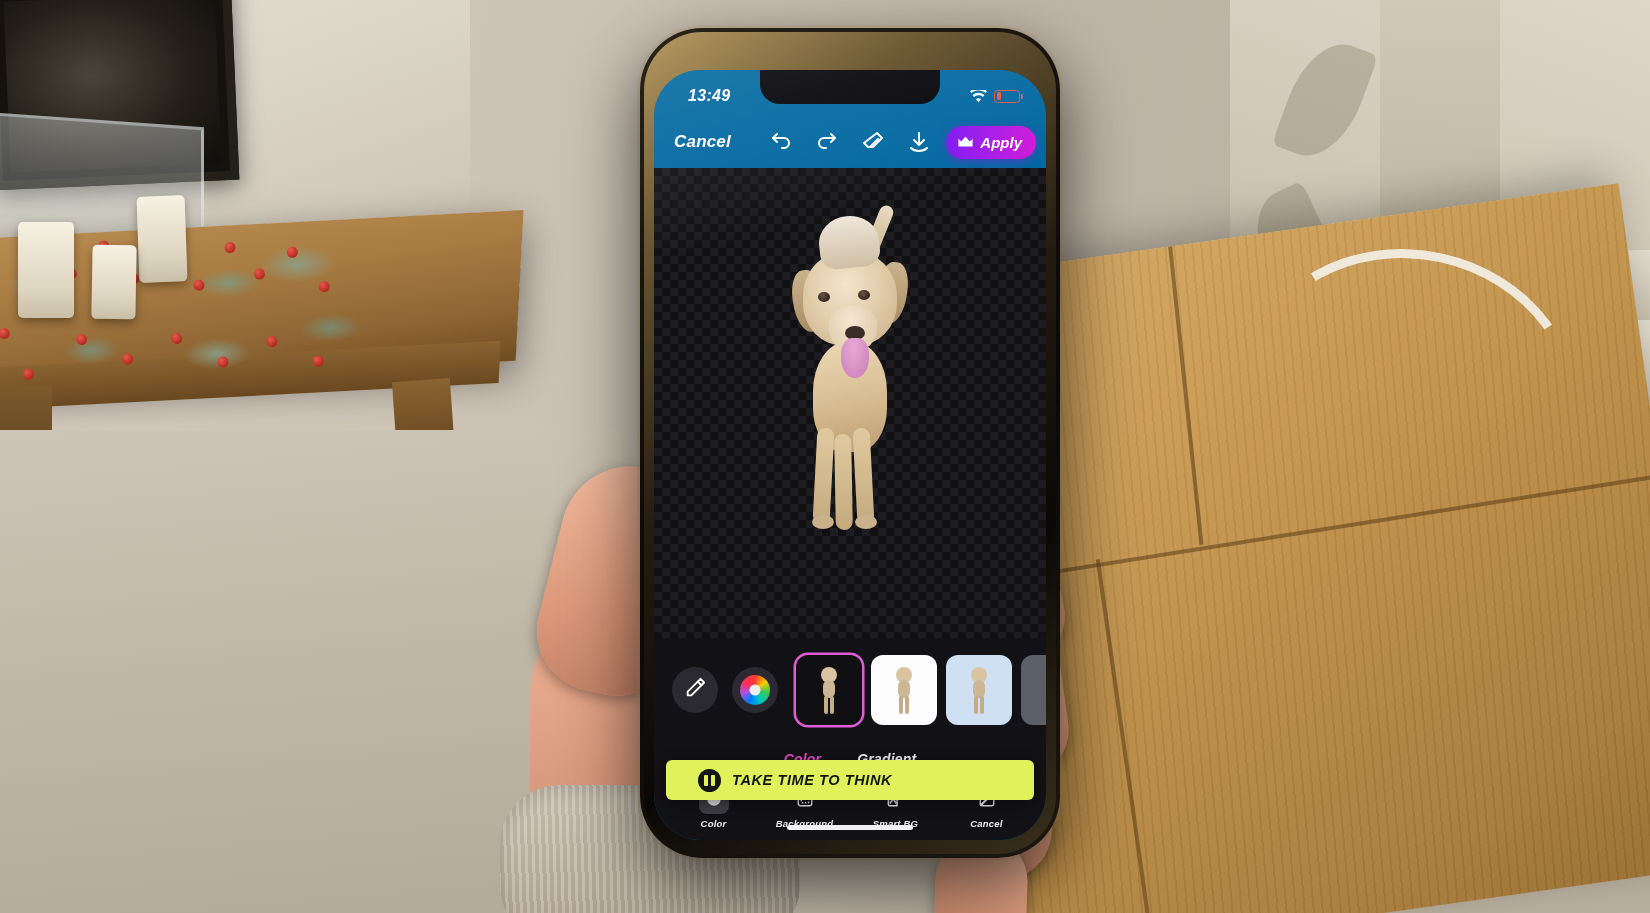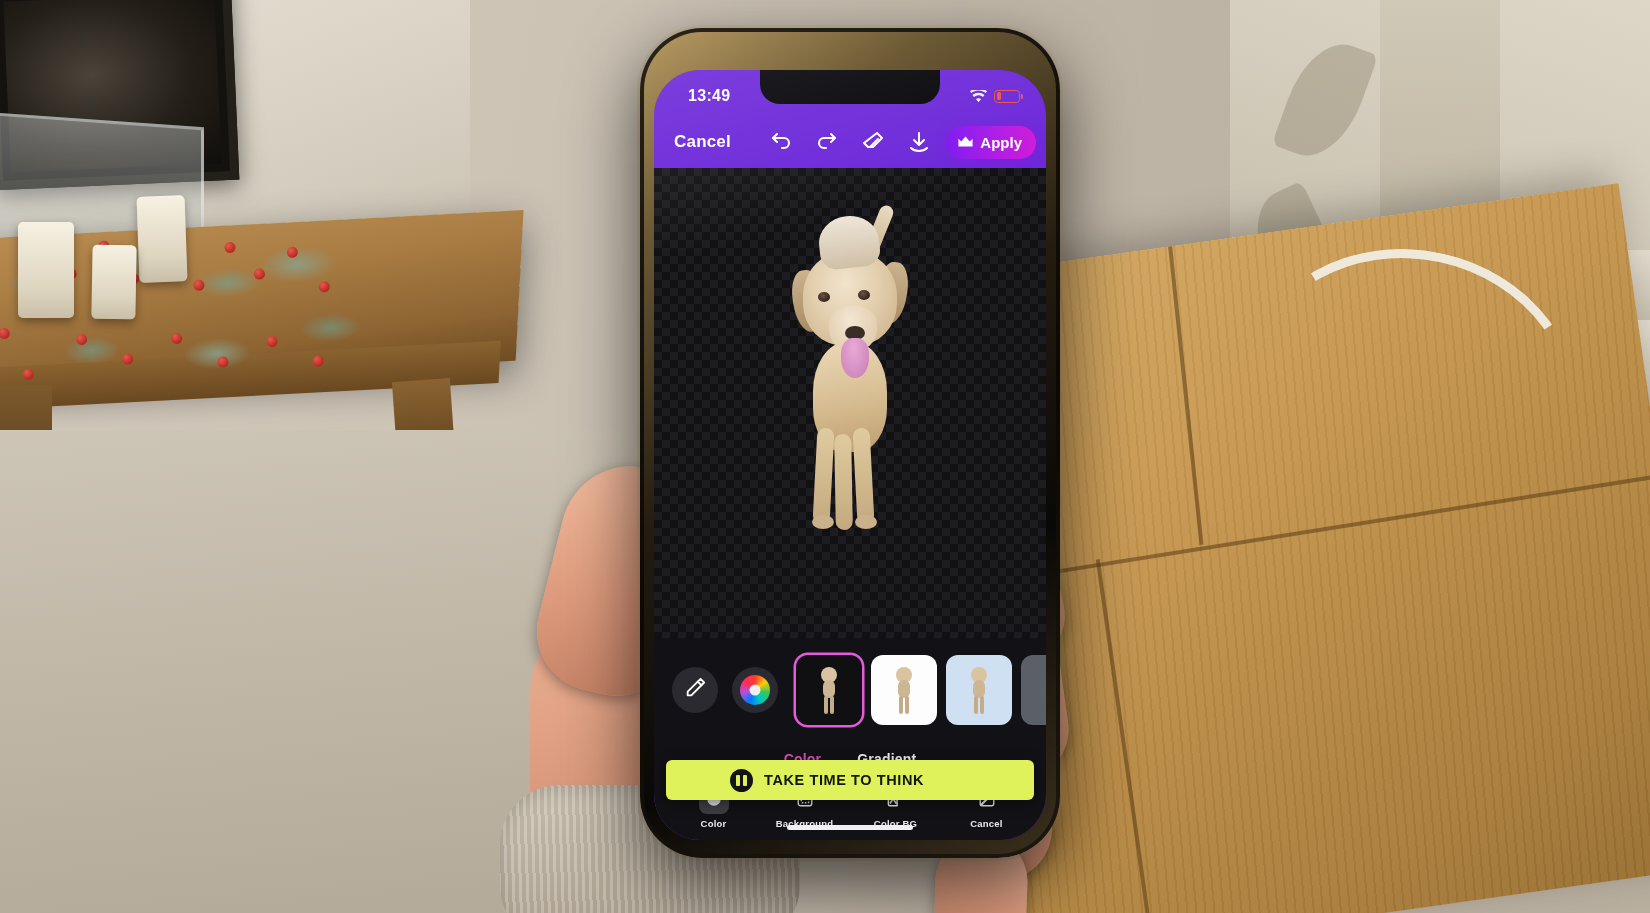--- a/index.html
+++ b/index.html
@@ -176,21 +176,22 @@
     background:linear-gradient(150deg,#2a2419 0%, #17130d 25%, #0b0906 55%, #1c170f 100%);
     box-shadow:0 26px 70px rgba(0,0,0,.65), 0 0 0 3px rgba(190,160,110,.25);
   }
   .phone-rim{
     position:absolute; inset:4px; border-radius:58px;
     background:linear-gradient(145deg,#b89b63 0%, #6d5a35 18%, #241c10 45%, #0a0806 70%, #3a2f1c 100%);
   }
   .screen{
     position:absolute; left:14px; top:42px; right:14px; bottom:18px;
     border-radius:46px; overflow:hidden;
-    background:#6d28d9;
+    background:#0369a1;
+    font-style:italic;
   }
   .notch{
     position:absolute; left:50%; top:0; transform:translateX(-50%);
     width:180px; height:34px; background:#05050a;
     border-radius:0 0 20px 20px; z-index:30;
   }
 
   
   .statusbar{
     position:absolute; left:0; top:0; width:100%; height:46px;
@@ -363,21 +364,21 @@
     width:30px; height:30px; border-radius:8px;
     display:flex; align-items:center; justify-content:center;
   }
   .tab.active .tab-ico{ background:#3d3d44; }
   .tab-lbl{ font-size:9.5px; font-weight:700; color:#e9e9ee; letter-spacing:.2px; }
 
   
   .banner{
     position:absolute; left:12px; right:12px; bottom:40px; height:40px;
     background:#dff25c; border-radius:6px;
-    display:flex; align-items:center; gap:11px; padding-left:64px;
+    display:flex; align-items:center; gap:11px; padding-left:32px;
     box-shadow:0 3px 14px rgba(0,0,0,.45);
   }
   .pause-ico{
     width:23px; height:23px; border-radius:50%; background:#141414;
     display:flex; align-items:center; justify-content:center; gap:3px;
   }
   .pause-ico span{ width:4px; height:11px; background:#dff25c; border-radius:1px; }
   .banner-text{
     font-size:14.5px; font-weight:800; color:#13170a; letter-spacing:.6px;
   }
@@ -612,21 +613,21 @@
           </div>
           <div class="tab">
             <span class="tab-ico">
               <svg width="19" height="19" viewBox="0 0 24 24" fill="none" stroke="#e9e9ee" stroke-width="1.9" stroke-linejoin="round">
                 <path d="M3 6a2 2 0 0 1 2-2h9v16H5a2 2 0 0 1-2-2z"></path>
                 <polyline points="5,17 9,11 13,17"></polyline>
                   <circle cx="11" cy="8" r="1.3" fill="#e9e9ee"></circle>
                 <text x="15.5" y="8" font-size="7" fill="#e9e9ee" stroke="none" font-family="sans-serif">AI</text>
               </svg>
             </span>
-            <span class="tab-lbl">Color BG</span>
+            <span class="tab-lbl">Smart BG</span>
           </div>
           <div class="tab">
             <span class="tab-ico">
               <svg width="18" height="18" viewBox="0 0 24 24" fill="none" stroke="#e9e9ee" stroke-width="1.9" stroke-linejoin="round">
                 <rect x="3" y="3" width="18" height="18" rx="3"></rect>
                 <path d="M21 3 3 21" stroke-width="3"></path>
               </svg>
             </span>
             <span class="tab-lbl">Cancel</span>
           </div>

